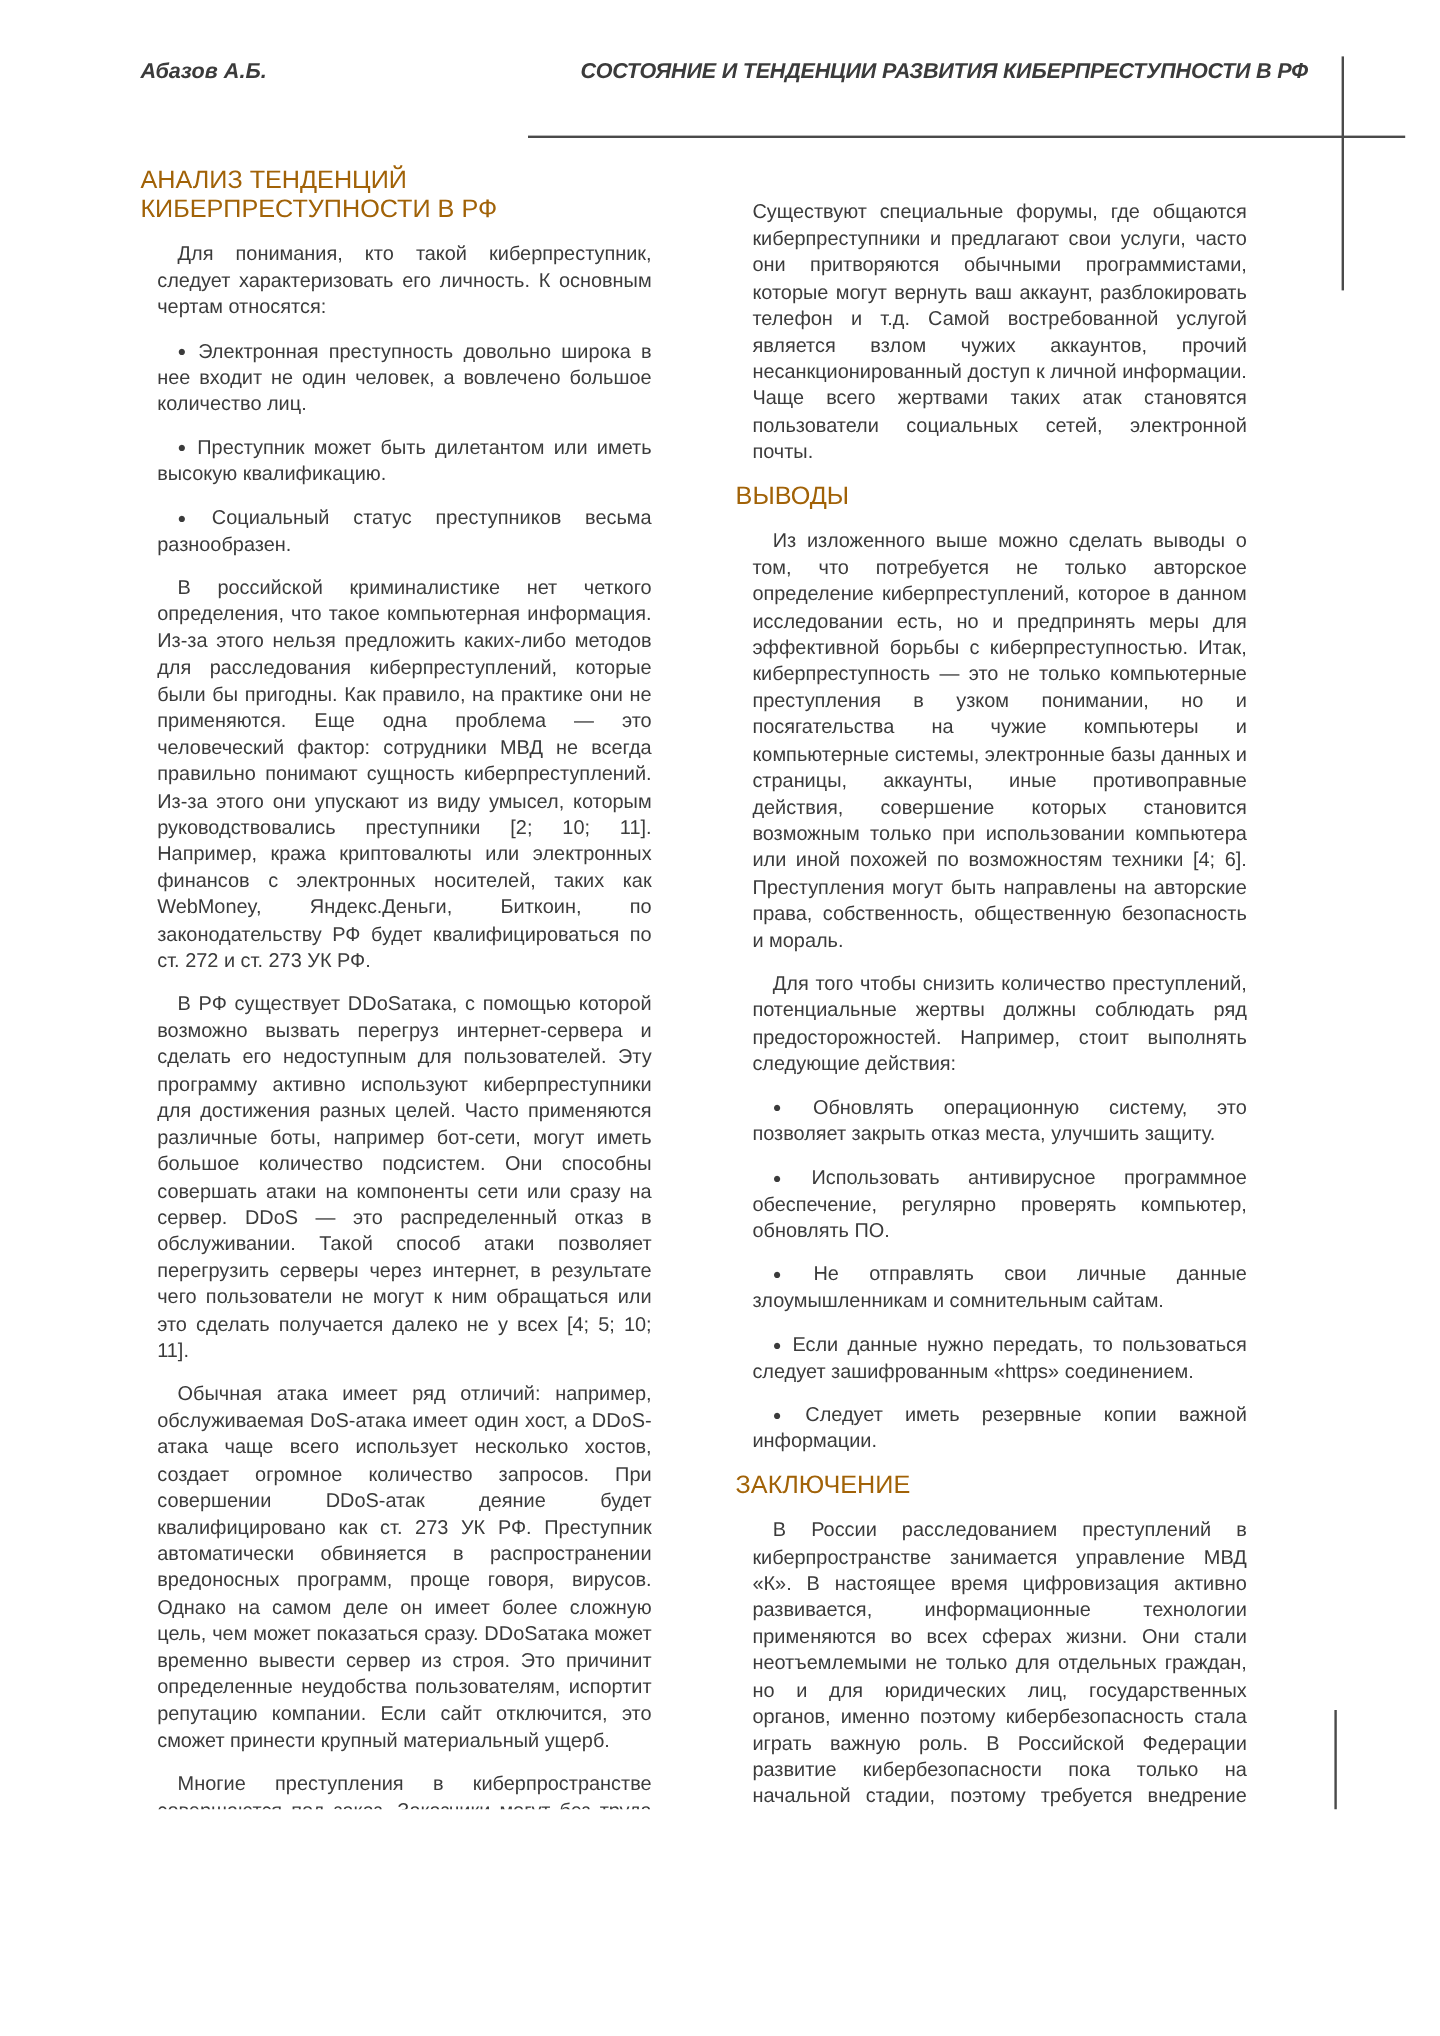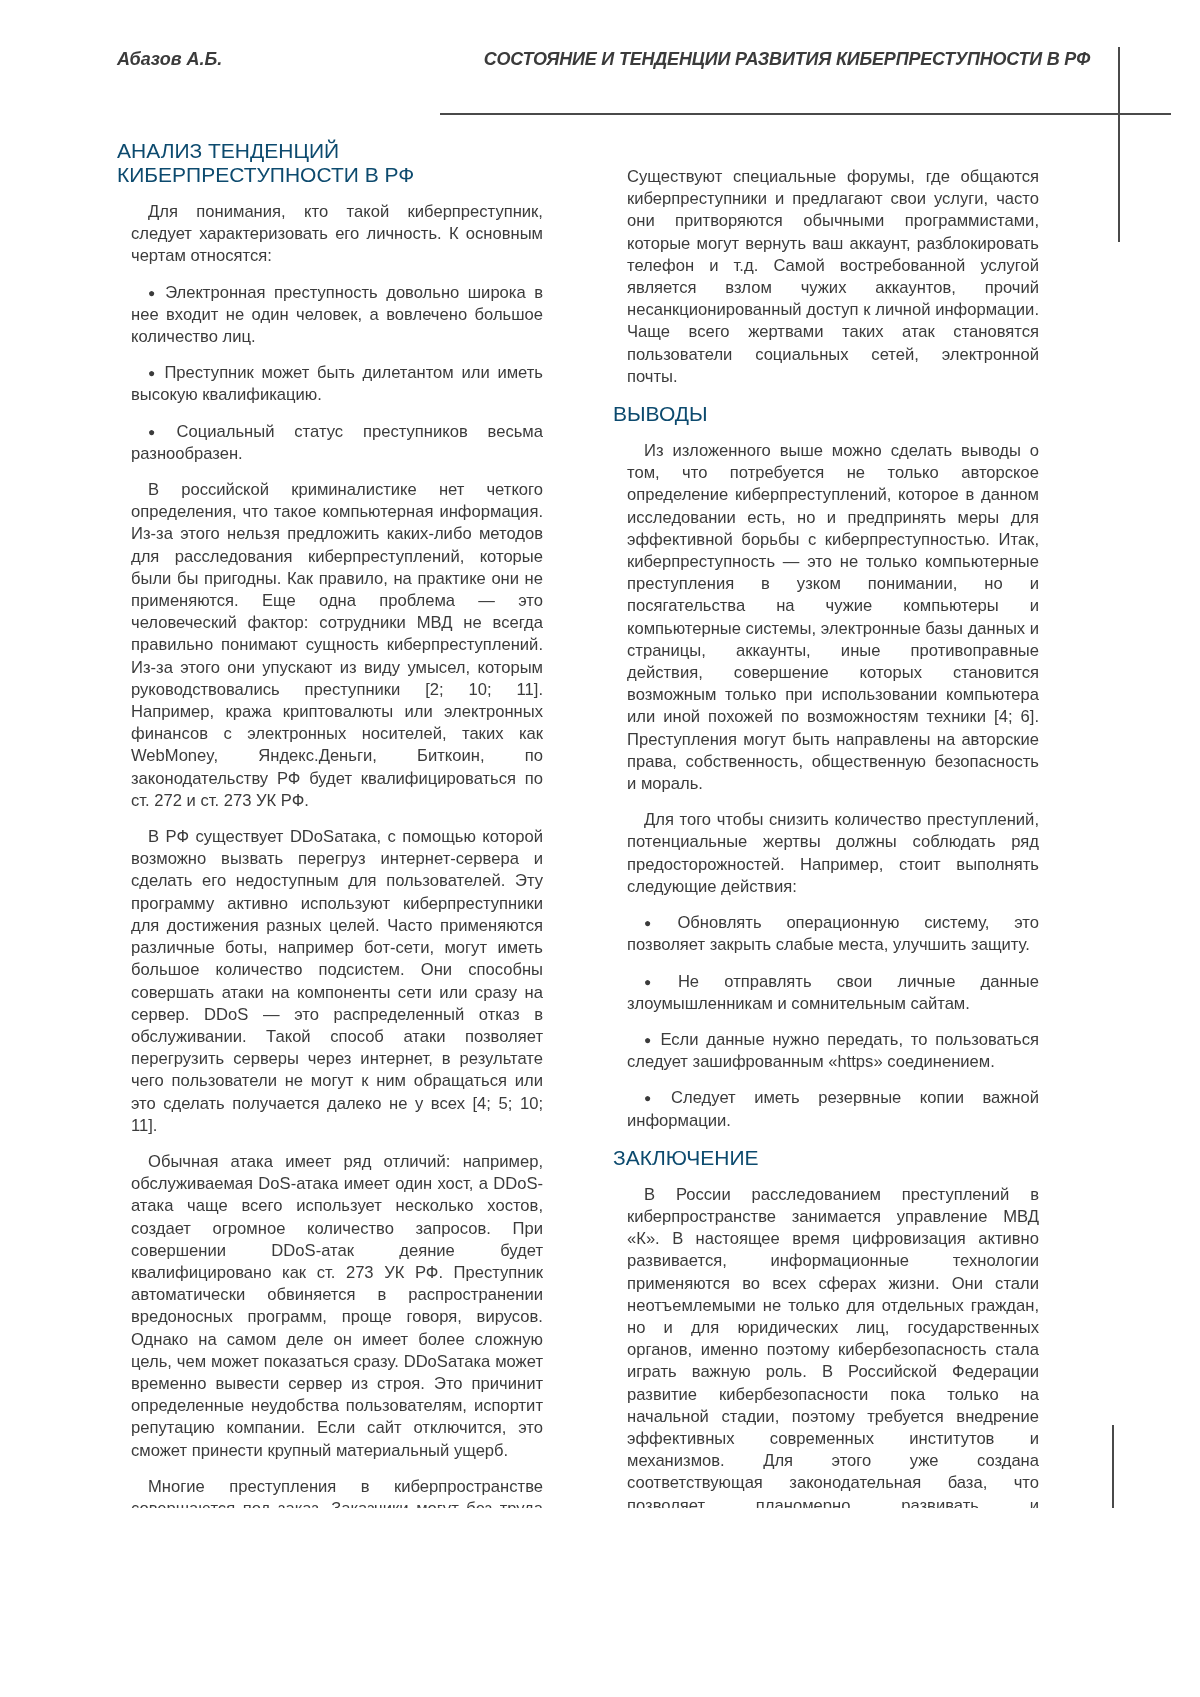--- a/index.html
+++ b/index.html
@@ -46,21 +46,21 @@
     hyphens: auto;
   }
   .col-left  { left: 117px; top: 139px; }
   .col-right { left: 613px; top: 152px; }
 
   .section-heading {
     font-size: 21px;
     line-height: 24px;
     font-weight: 400;
     text-align: left;
-    color: #0c4a6e;
+    color: #a16207;
     margin: 0 0 14px 0;
   }
   .section-heading.spaced { margin: 11px 0 13px 0; }
   .section-heading span { display: block; }
 
   .col p { margin: 14px; text-indent: 17px; }
   .col p.no-indent { text-indent: 0; }
 
   .bullet-glyph {
     font-size: 12px;
@@ -109,21 +109,22 @@
     <p>Многие преступления в киберпространстве совершаются под заказ. Заказчики могут без труда найти исполнителя в интернете. Некоторые услуги и цены на них вообще публикуются в открытых источниках.</p>
   </div>
 
   <div class="col col-right">
     <p class="no-indent">Существуют специальные форумы, где общаются киберпреступники и предлагают свои услуги, часто они притворяются обычными программистами, которые могут вернуть ваш аккаунт, разблокировать телефон и т.д. Самой востребованной услугой является взлом чужих аккаунтов, прочий несанкционированный доступ к личной информации. Чаще всего жертвами таких атак становятся пользователи социальных сетей, электронной почты.</p>
     <div class="section-heading spaced">
       <span>ВЫВОДЫ</span>
     </div>
     <p>Из изложенного выше можно сделать выводы о том, что потребуется не только авторское определение киберпреступлений, которое в данном исследовании есть, но и предпринять меры для эффективной борьбы с киберпреступностью. Итак, киберпреступность — это не только компьютерные преступления в узком понимании, но и посягательства на чужие компьютеры и компьютерные системы, электронные базы данных и страницы, аккаунты, иные противоправные действия, совершение которых становится возможным только при использовании компьютера или иной похожей по возможностям техники [4; 6]. Преступления могут быть направлены на авторские права, собственность, общественную безопасность и мораль.</p>
     <p>Для того чтобы снизить количество преступлений, потенциальные жертвы должны соблюдать ряд предосторожностей. Например, стоит выполнять следующие действия:</p>
-    <p><span class="bullet-glyph">●</span><span>Обновлять операционную систему, это позволяет закрыть слабые места, улучшить защиту.</span></p>
+    <p><span class="bullet-glyph">●</span><span>Обновлять операционную систему, это позволяет закрыть отказ места, улучшить защиту.</span></p>
+    <p><span class="bullet-glyph">●</span><span>Использовать антивирусное программное обеспечение, регулярно проверять компьютер, обновлять ПО.</span></p>
     <p><span class="bullet-glyph">●</span><span>Не отправлять свои личные данные злоумышленникам и сомнительным сайтам.</span></p>
     <p><span class="bullet-glyph">●</span><span>Если данные нужно передать, то пользоваться следует зашифрованным «https» соединением.</span></p>
     <p><span class="bullet-glyph">●</span><span>Следует иметь резервные копии важной информации.</span></p>
     <div class="section-heading spaced">
       <span>ЗАКЛЮЧЕНИЕ</span>
     </div>
     <p>В России расследованием преступлений в киберпространстве занимается управление МВД «К». В настоящее время цифровизация активно развивается, информационные технологии применяются во всех сферах жизни. Они стали неотъемлемыми не только для отдельных граждан, но и для юридических лиц, государственных органов, именно поэтому кибербезопасность стала играть важную роль. В Российской Федерации развитие кибербезопасности пока только на начальной стадии, поэтому требуется внедрение эффективных современных институтов и механизмов. Для этого уже создана соответствующая законодательная база, что позволяет планомерно развивать и совершенствовать имеющуюся систему.</p>
   </div>
 
   <div class="rule rule-footer"></div>

